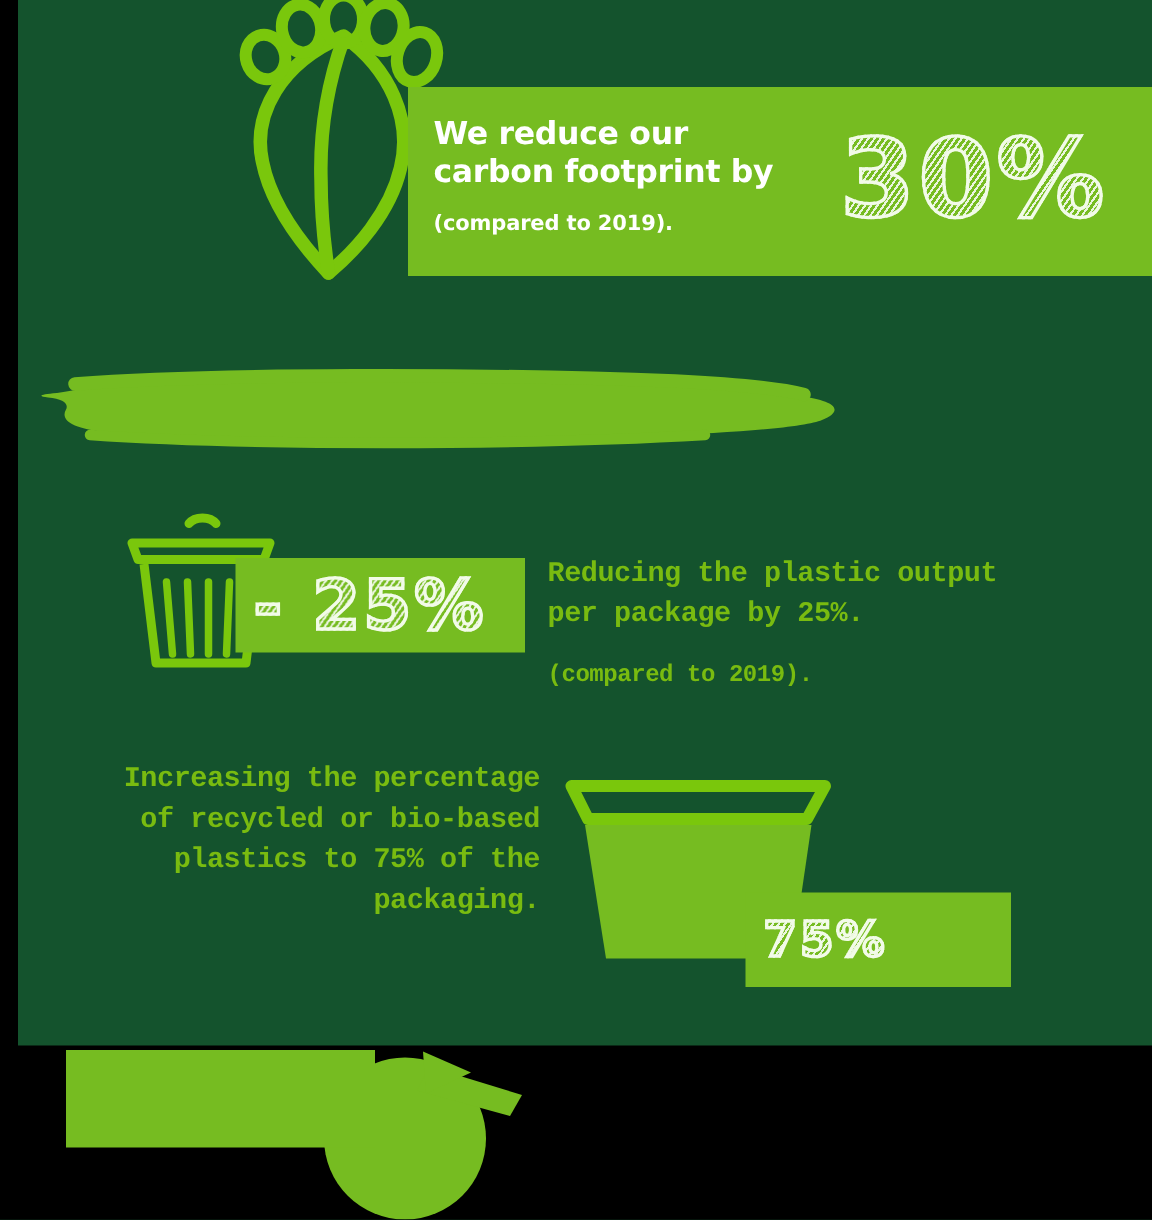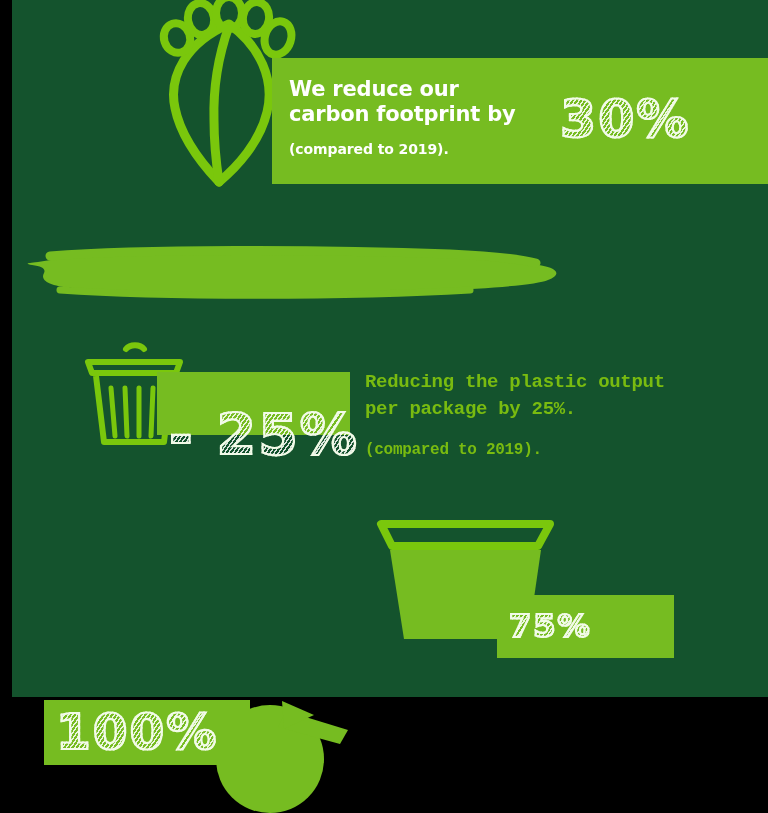--- a/index.html
+++ b/index.html
@@ -119,21 +119,21 @@
     </svg>
   </div>
 
   <div class="banner" style="left:260px; top:58px; width:508px; height:126px;"></div>
 
   <div class="banner-head" style="left:277px; top:77px; width:250px;">We reduce our
 carbon footprint by</div>
 
   <div class="banner-sub" style="left:277px; top:141px; width:260px;">(compared to 2019).</div>
 
-  <div class="pct" style="left:548px; top:60px; font-size:52px; line-height:118px;">
+  <div class="pct" style="left:548px; top:60px; font-size:72px; line-height:118px;">
     <span class="pct-inner">30%</span>
   </div>
 
   <div class="icon" style="left:8px; top:240px; width:545px; height:66px;">
     <svg width="545" height="66" viewBox="0 0 545 66" fill="none">
       <path d="M18 22 C 60 14, 150 11, 250 12 C 350 13, 450 17, 512 24
                C 538 27, 543 34, 528 40 C 512 47, 420 52, 320 53
                C 210 55, 110 53, 52 48 C 28 46, 20 40, 24 33
                C 26 29, 22 26, 12 25 C 5 24, 6 23, 18 22 Z" fill="#76bc21"></path>
       <path d="M30 16 C 120 9, 300 9, 430 14 C 470 16, 500 19, 516 23" stroke="#76bc21" stroke-width="9" stroke-linecap="round" fill="none"></path>
@@ -152,29 +152,33 @@
 
       <path d="M31 48 L 35 96" stroke="#7ac70c" stroke-width="5" stroke-linecap="round"></path>
       <path d="M45 48 L 47 96" stroke="#7ac70c" stroke-width="5" stroke-linecap="round"></path>
       <path d="M59 48 L 59 96" stroke="#7ac70c" stroke-width="5" stroke-linecap="round"></path>
       <path d="M73 48 L 71 96" stroke="#7ac70c" stroke-width="5" stroke-linecap="round"></path>
     </svg>
   </div>
 
   <div class="banner" style="left:145px; top:372px; width:193px; height:63px;"></div>
 
-  <div class="pct" style="left:157px; top:371px; font-size:57px; line-height:64px;margin-top:32px;">
+  <div class="pct" style="left:157px; top:371px; font-size:46px; line-height:64px;">
     <span class="pct-inner">- 25%</span>
   </div>
 
   <div class="copy" style="left:353px; top:369px; width:330px;">Reducing the plastic output
 per package by 25%.</div>
 
   <div class="copy small" style="left:353px; top:440px; width:330px;">(compared to 2019).</div>
 
+  <div class="copy right" style="left:35px; top:506px; width:313px;">Increasing the percentage
+of recycled or bio-based
+plastics to 75% of the
+packaging.</div>
 
   <div class="icon" style="left:366px; top:518px; width:180px; height:122px;">
     <svg width="180" height="122" viewBox="0 0 180 122" fill="none">
 
       <path d="M3 6 L 172 6 L 160 28 L 14 28 Z" stroke="#7ac70c" stroke-width="8" stroke-linejoin="round" fill="none"></path>
 
       <path d="M12 32 L 26 121 L 150 121 L 163 32 Z" fill="#76bc21"></path>
     </svg>
   </div>
 
@@ -190,18 +194,15 @@
       <circle cx="58" cy="62" r="54" fill="#76bc21"></circle>
 
       <path d="M74 14 L 136 33 L 128 47 L 66 30 Z" fill="#76bc21"></path>
 
       <path d="M70 4 L 102 18 L 72 32 Z" fill="#76bc21"></path>
     </svg>
   </div>
 
   <div class="banner" style="left:32px; top:700px; width:206px; height:65px;"></div>
 
-  <div class="pct" style="left:44px; top:698px; font-size:50px; line-height:69px;">
-    <span class="pct-inner">100%</span>
-  </div>
 
 
 </div>
 
 </body></html>

